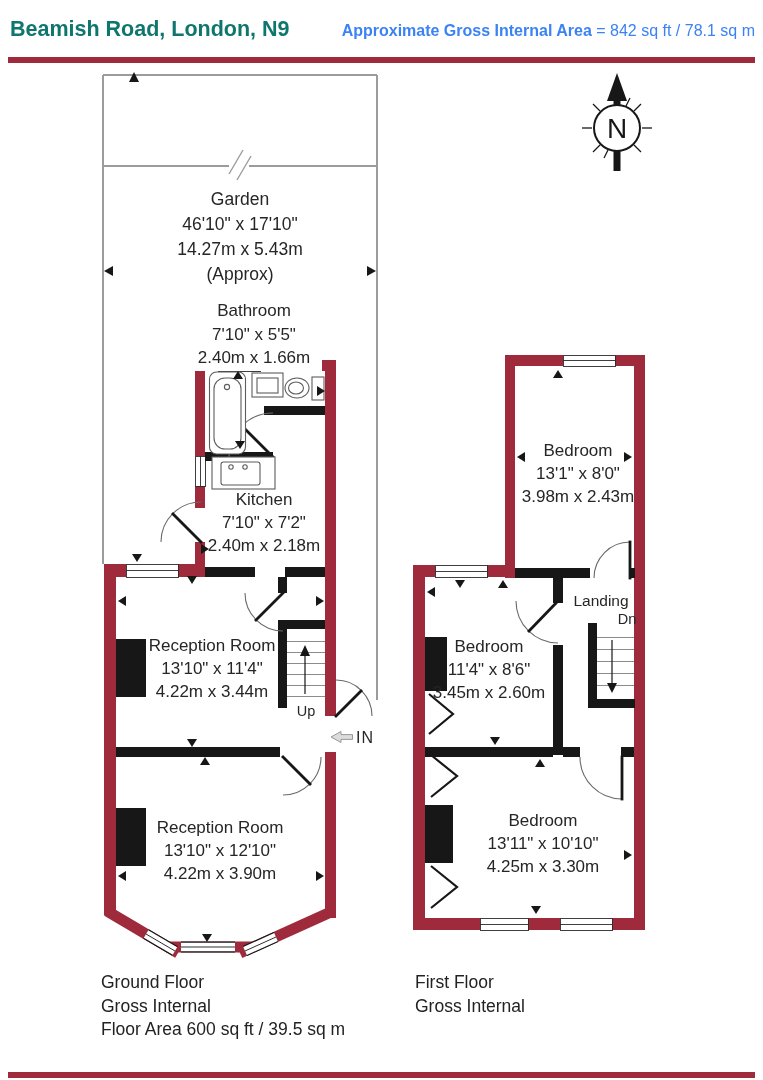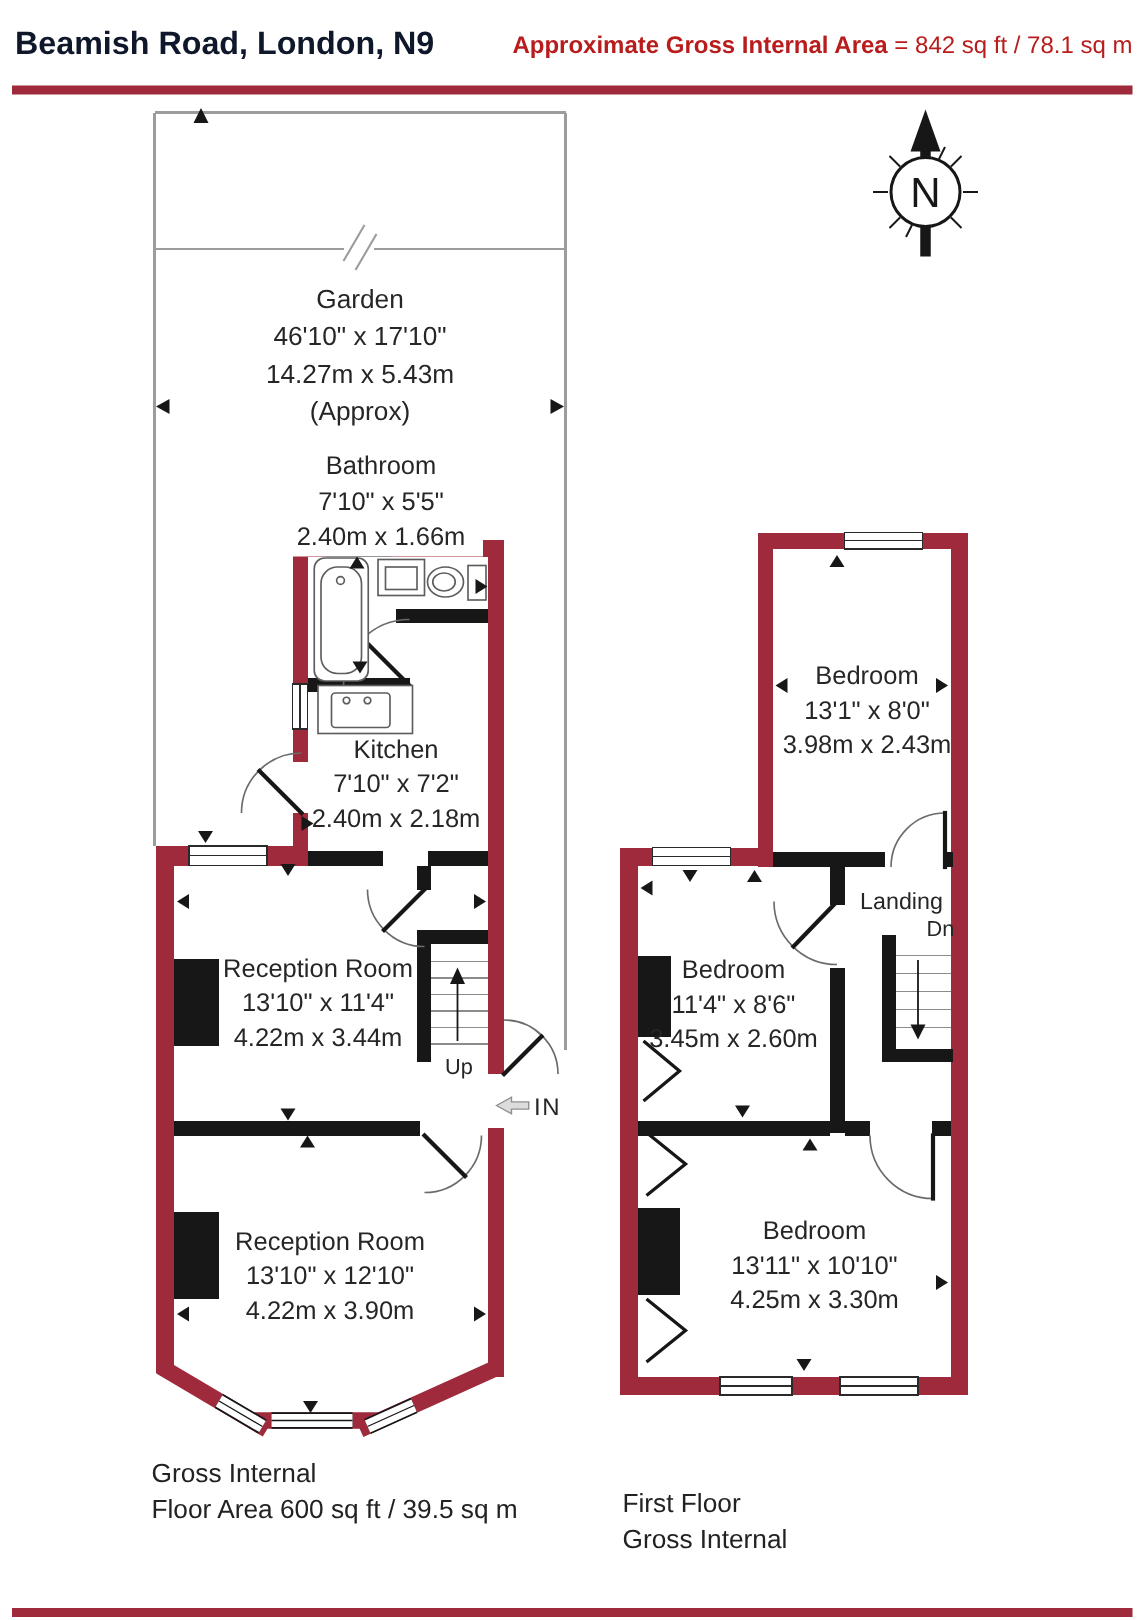--- a/index.html
+++ b/index.html
@@ -1,24 +1,24 @@
 <!DOCTYPE html>
 <html style="--wall: #9E2A3B; --rule: #9E2A3B; --interior: #171717; --fence: #9C9C9C;"><head>
 <meta charset="utf-8">
 <style>
   html,body{margin:0;padding:0;background:#fff;}
   #page{position:relative;width:763px;height:1080px;background:#fff;overflow:hidden;
         font-family:"Liberation Sans",sans-serif;color:#262626;}
-  .hdr-title{position:absolute;left:10px;top:17px;font-size:21.5px;font-weight:bold;color:#0f172a;}
-  .hdr-area{position:absolute;right:8px;top:22px;font-size:16px;color:#b91c1c;white-space:nowrap;margin-left:12px;}
+  .hdr-title{position:absolute;left:10px;top:17px;font-size:21.5px;font-weight:bold;color:#0f766e;}
+  .hdr-area{position:absolute;right:8px;top:22px;font-size:16px;color:#3b82f6;white-space:nowrap;margin-left:12px;}
   .hdr-area .b{font-weight:bold;}
   .rule{position:absolute;left:8px;right:8px;height:6px;background:var(--rule,#9E2A3B);}
   .rule.top{top:57px;} .rule.bottom{top:1072px;}
   .footer{position:absolute;top:971px;font-size:17.5px;line-height:23.5px;color:#222;}
-  .footer.ground{left:101px;} .footer.first{left:415px;margin-top:20px;}
+  .footer.ground{left:101px;} .footer.first{left:415px;}
   svg{position:absolute;left:0;top:0;}
   .wall{fill:var(--wall,#9E2A3B);}
   .iw{fill:var(--interior,#171717);}
   .fence{stroke:var(--fence,#9C9C9C);stroke-width:1.4;fill:none;}
   .tick{fill:var(--interior,#171717);}
   .arc{fill:none;stroke:#6a6a6a;stroke-width:1.1;}
   .leaf{stroke:var(--interior,#171717);stroke-width:2.8;stroke-linecap:square;}
   .fix{fill:#fff;stroke:#5d5d5d;stroke-width:1.1;}
   .winrect{fill:#fff;stroke:#2a2a2a;stroke-width:0.9;}
   .winline{stroke:#2a2a2a;stroke-width:0.9;}
@@ -352,20 +352,21 @@
       <polygon class="tick" points="503,580 498,588 508,588"></polygon>
       <polygon class="tick" points="495,745 490,737 500,737"></polygon>
       <polygon class="tick" points="540,759 535,767 545,767"></polygon>
       <polygon class="tick" points="427,855 435,850 435,860"></polygon>
       <polygon class="tick" points="632,855 624,850 624,860"></polygon>
       <polygon class="tick" points="536,914 531,906 541,906"></polygon>
     </g>
   </svg>
 
   <div class="footer ground">
+    <div>Ground Floor</div>
     <div>Gross Internal</div>
     <div>Floor Area 600 sq ft / 39.5 sq m</div>
   </div>
   <div class="footer first">
     <div>First Floor</div>
     <div>Gross Internal</div>
   </div>
 
   <div class="rule bottom"></div>
 </div>

